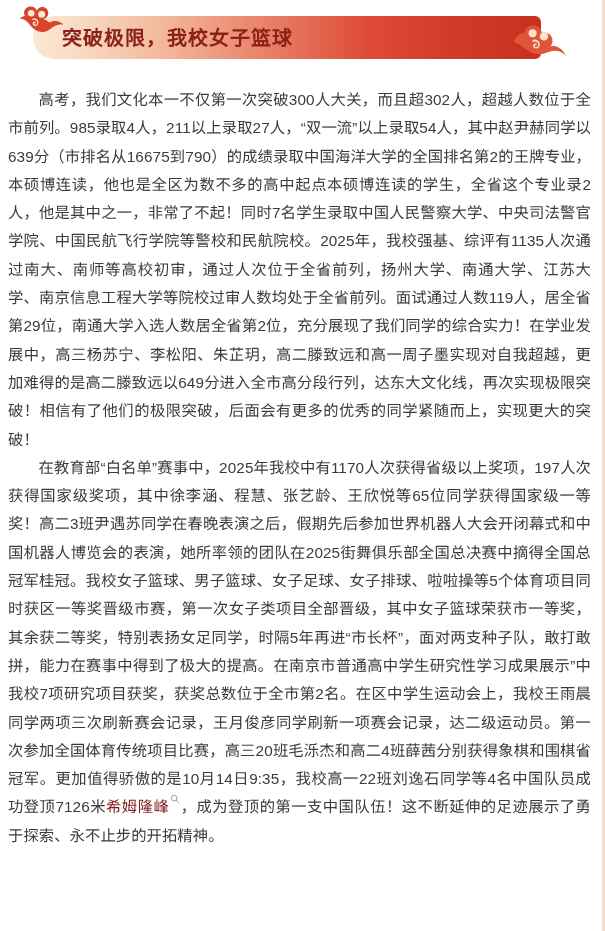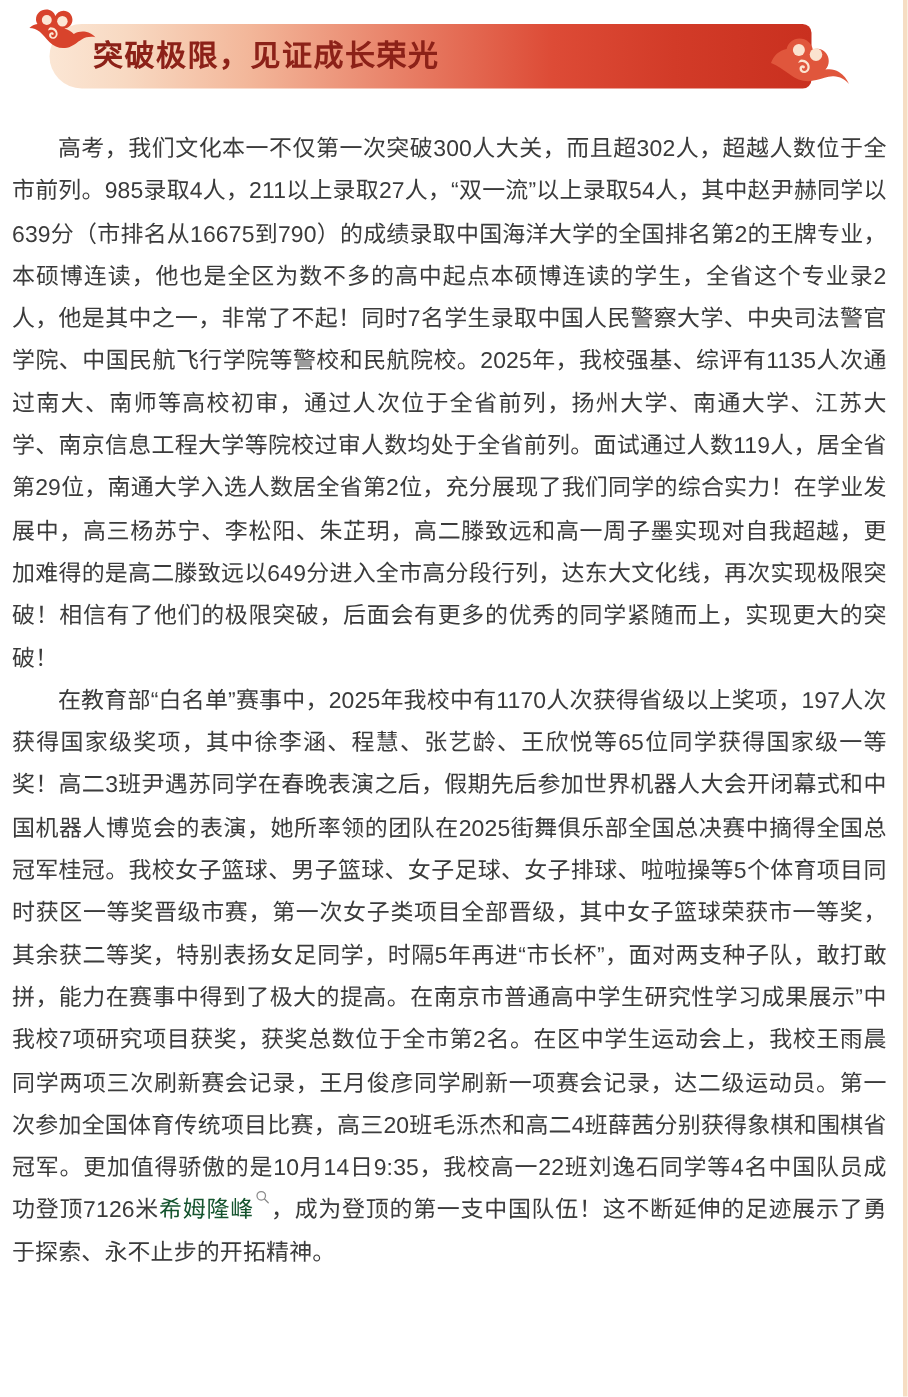--- a/index.html
+++ b/index.html
@@ -102,21 +102,21 @@
     text-align: justify;
     text-justify: inter-ideograph;
     text-indent: 2em;
     letter-spacing: 0.1px;
     font-family: "Liberation Sans", "DejaVu Sans", sans-serif;
   }
 
   .para + .para { margin-top: 0; }
 
   .hotlink {
-    color: #14532d;
+    color: #7f1d1d;
     text-decoration: none;
     cursor: pointer;
   }
 
   .link-search-icon {
     display: inline-block;
     vertical-align: super;
     width: 10px;
     height: 10px;
     margin-left: 1px;
@@ -140,21 +140,21 @@
         <g fill="#fce7d5">
           <circle cx="17.2" cy="9.3" r="3.3"></circle>
           <circle cx="27.6" cy="10.2" r="3.5"></circle>
           <path d="M19.8 14.2c2.6 0 4.6 1.9 4.6 4.3 0 1.9-1.3 3.4-3.1 3.4-1.5 0-2.6-1-2.6-2.4 0-1.1.8-2 1.9-2 .7 0 1.2.4 1.2 1 0 .5-.3.8-.7.8-.3 0-.5-.2-.5-.4 0 0-.5.2-.5.7 0 .7.6 1.2 1.3 1.2 1 0 1.8-.9 1.8-2.1 0-1.6-1.4-2.9-3.2-2.9-.7 0-1.4.2-2 .5.5-1.3 1-2.1 1.8-2.1z"></path>
         </g>
       </svg>
     </span>
 
     <div class="banner-bar"></div>
 
-    <div class="banner-title">突破极限，见证成长荣光</div>
+    <div class="banner-title">突破极限，我校女子篮球</div>
 
     <span class="cloud cloud-right">
       <svg viewBox="0 0 56 36" width="56" height="36" aria-hidden="true">
         <g fill="#e0563c">
           <path d="M2 20c1.6-5 5.4-8.4 10.4-9.4 1-4.2 4.3-7 8.6-7 4.6 0 8.1 3.1 8.9 7.4 1.4-.5 2.8-.6 4.2-.3 3.9.8 6.4 4 6.4 8 0 2.2-.8 4.2-2.2 5.7 3.2-.7 6.1-.2 9 1.6 3.3 2 5.2 4.6 6.7 8-2.8-3.2-6-5-10.2-5.2-4.2-.2-7.6 1.6-11.6 2.6-6.6 1.7-12.6.4-17.8-3.9C10 24.6 6.7 21.6 2 20z"></path>
         </g>
         <g fill="#fbe3cf">
           <circle cx="20.6" cy="11.3" r="4"></circle>
           <circle cx="32" cy="14.4" r="4.2"></circle>
           <path d="M22.4 17.6c3 0 5.4 2.2 5.4 5 0 2.3-1.6 4-3.7 4-1.8 0-3.1-1.2-3.1-2.8 0-1.3.9-2.3 2.2-2.3.8 0 1.4.5 1.4 1.2 0 .5-.3.9-.8.9-.3 0-.6-.2-.6-.5 0 0-.6.2-.6.8 0 .8.7 1.4 1.6 1.4 1.2 0 2.1-1.1 2.1-2.5 0-1.9-1.7-3.4-3.8-3.4-.9 0-1.7.2-2.4.6.6-1.5 1.2-2.4 2.3-2.4z"></path>

